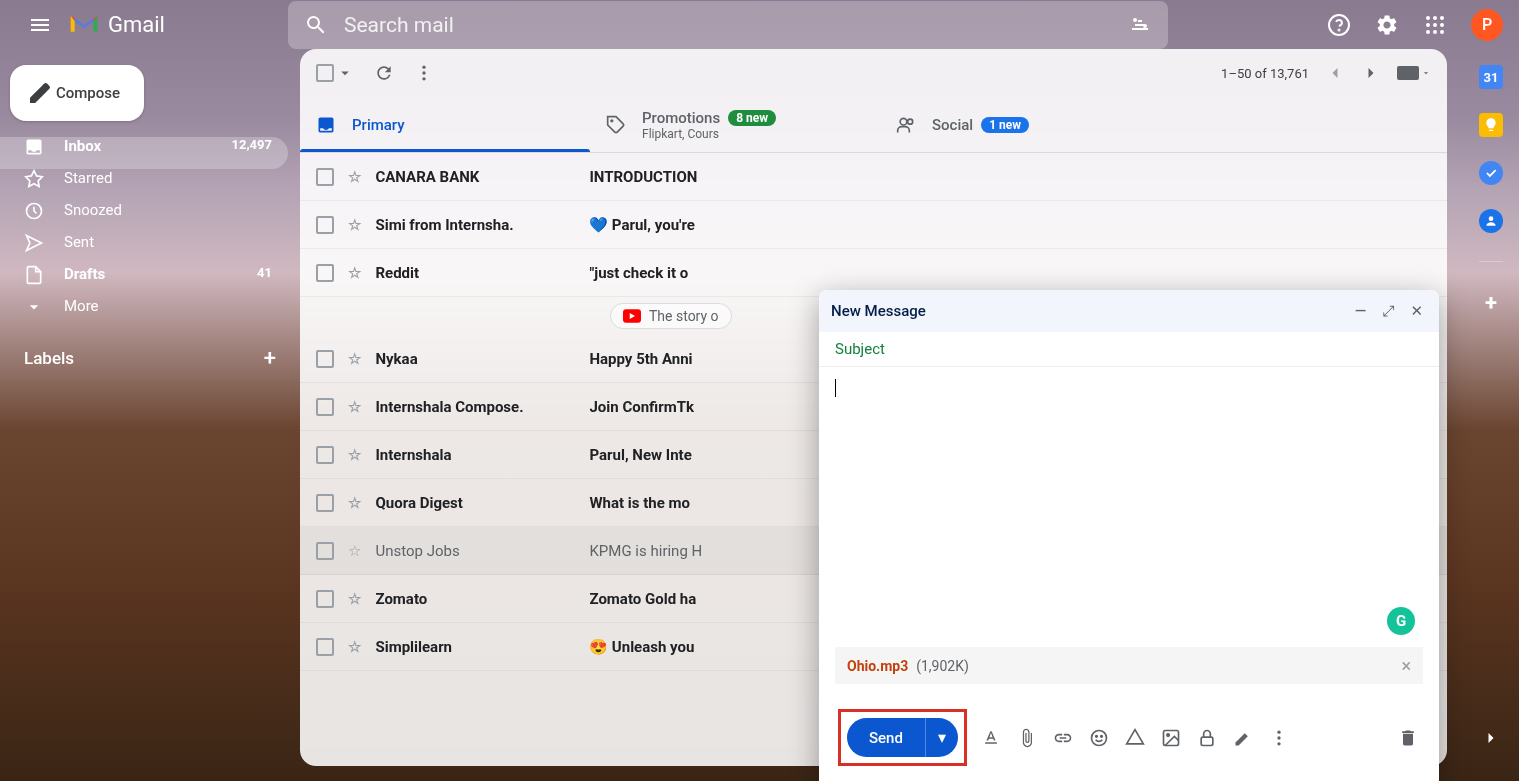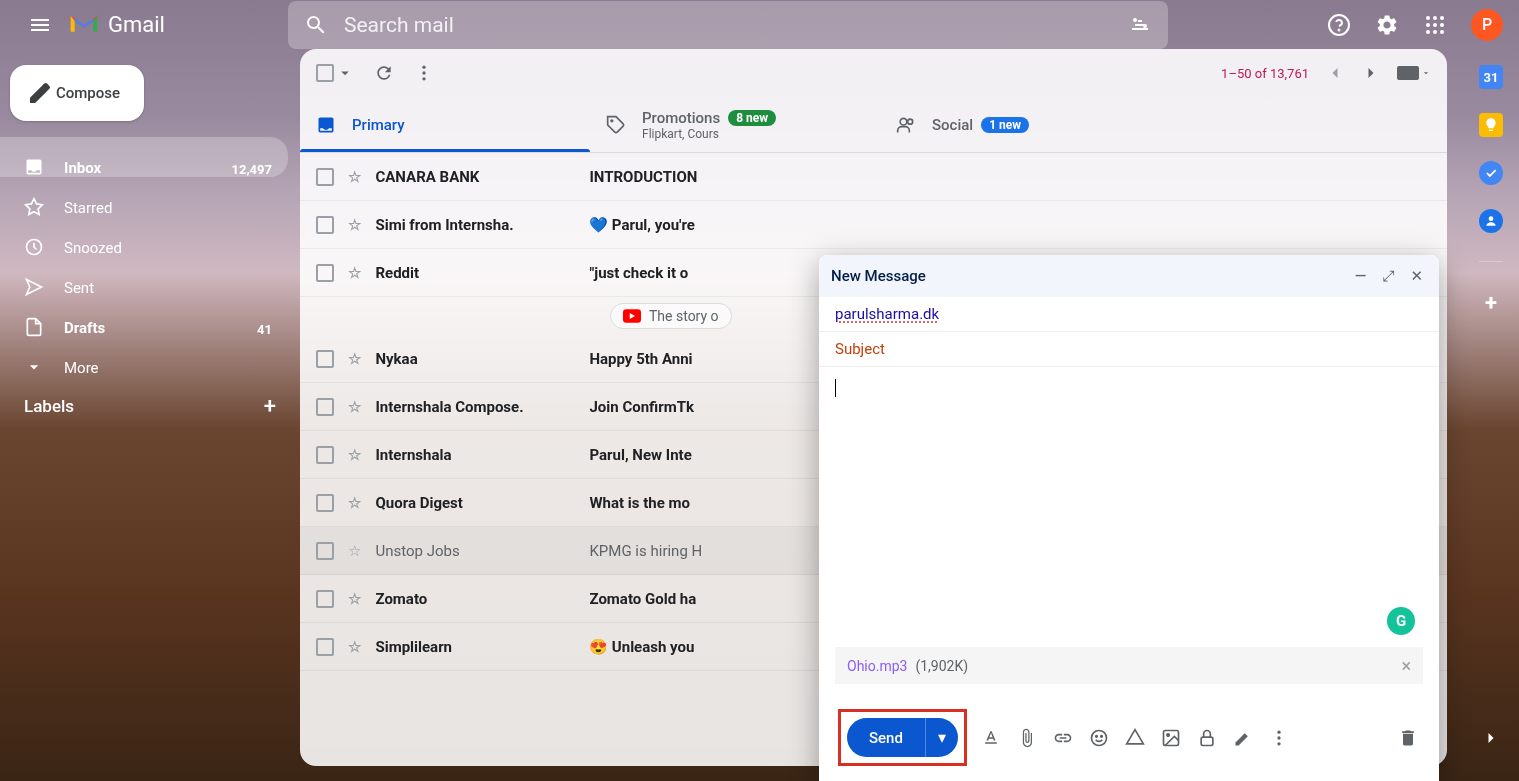--- a/index.html
+++ b/index.html
@@ -12,29 +12,29 @@
 .search-bar { flex: 1; max-width: 880px; height: 48px; background: rgba(255,255,255,0.25); border-radius: 8px; display: flex; align-items: center; padding: 0 16px; gap: 16px; }
 .search-bar input { flex: 1; background: transparent; border: none; outline: none; font-size: 21px; color: #fff; }
 .search-bar input::placeholder { color: rgba(255,255,255,0.85); }
 .header-icons { display: flex; align-items: center; gap: 8px; margin-left: auto; padding-left: 40px; }
 .hicon { width: 40px; height: 40px; display: flex; align-items: center; justify-content: center; border-radius: 50%; cursor: pointer; color: #fff; }
 .avatar { width: 32px; height: 32px; border-radius: 50%; background: #ff5722; color: #fff; display: flex; align-items: center; justify-content: center; font-size: 16px; font-weight: 500; margin-left: 8px; }
 .body-wrap { display: flex; height: calc(100% - 64px); }
 .sidebar { width: 300px; padding: 8px 0; }
 .compose-btn { margin: 8px 0 16px 10px; height: 56px; padding: 0 24px 0 18px; background: #fff; border-radius: 16px; display: inline-flex; align-items: center; gap: 4px; cursor: pointer; box-shadow: 0 1px 3px rgba(0,0,0,0.2); }
 .compose-btn span { font-size: 15px; color: #3c4043; font-weight: 500; }
-.nav-item { height: 40px; margin: 0 12px 0 0; padding: 0 16px 0 24px; display: flex; align-items: flex-end; gap: 20px; border-radius: 0 18px 18px 0; color: #fff; cursor: pointer; font-size: 15px; }
+.nav-item { height: 32px; margin: 0 12px 0 0; padding: 0 16px 0 24px; display: flex; align-items: flex-start; gap: 20px; border-radius: 0 18px 18px 0; color: #fff; cursor: pointer; font-size: 15px; }
 .nav-item.active { background: rgba(255,255,255,0.25); font-weight: 700; }
 .nav-item .count { margin-left: auto; font-size: 13px; font-weight: 700; }
 .nav-label { flex: 1; }
 .labels-head { display: flex; align-items: center; justify-content: space-between; padding: 16px 24px 8px 24px; color: #fff; font-size: 17px; font-weight: 500; }
 .main { flex: 1; margin: 0 16px 0 0; background: rgba(255,255,255,0.88); border-radius: 16px; display: flex; flex-direction: column; overflow: hidden; position: relative; }
 .toolbar { height: 48px; display: flex; align-items: center; padding: 0 16px; gap: 20px; }
 .toolbar .sel { display: flex; align-items: center; gap: 2px; }
-.toolbar-right { margin-left: auto; display: flex; align-items: center; gap: 16px; color: #be185d; font-size: 13px; }
+.toolbar-right { margin-left: auto; display: flex; align-items: center; gap: 16px; color: #404040; font-size: 13px; }
 .tabs { display: flex; height: 56px; border-bottom: 1px solid rgba(0,0,0,0.1); }
 .tab { width: 290px; display: flex; align-items: center; gap: 16px; padding: 0 16px; cursor: pointer; position: relative; color: #5f6368; }
 .tab.active { color: #0b57d0; }
 .tab.active::after { content: ''; position: absolute; bottom: 0; left: 0; right: 0; height: 3px; background: #0b57d0; border-radius: 3px 3px 0 0; }
 .tab-label { font-size: 15px; font-weight: 500; }
 .tab-sub { font-size: 12px; color: #5f6368; }
 .tab-content { display: flex; flex-direction: column; }
 .badge { padding: 1px 8px; border-radius: 10px; font-size: 12px; font-weight: 700; color: #fff; }
 .badge.green { background: #1e8e3e; }
 .badge.blue { background: #1a73e8; }
@@ -49,26 +49,26 @@
 .chip-row { padding: 6px 16px 6px 310px; }
 .chip { display: inline-flex; align-items: center; gap: 8px; padding: 4px 12px; border: 1px solid #dadce0; border-radius: 16px; font-size: 14px; color: #5f6368; background: rgba(255,255,255,0.6); }
 .side-panel { width: 56px; display: flex; flex-direction: column; align-items: center; gap: 24px; padding-top: 16px; }
 .sp-icon { width: 24px; height: 24px; border-radius: 4px; cursor: pointer; display:flex; align-items:center; justify-content:center; font-weight:700; font-size:13px; color:#fff; }
 .compose-window { position: absolute; right: 80px; bottom: 0; width: 620px; background: #fff; border-radius: 8px 8px 0 0; box-shadow: 0 8px 30px rgba(0,0,0,0.35); display: flex; flex-direction: column; z-index: 100; justify-content: space-between; }
 .cw-header { height: 42px; background: #f2f6fc; border-radius: 8px 8px 0 0; display: flex; align-items: center; padding: 0 12px; font-size: 15px; color: #041e49; font-weight: 500; }
 .cw-header-icons { margin-left: auto; display: flex; gap: 8px; color: #5f6368; }
 .cw-header-icons span { cursor: pointer; padding: 4px; }
 .cw-field { padding: 8px 16px; border-bottom: 1px solid #eee; font-size: 15px; }
 .cw-to { color: #1a0dab; text-decoration: underline dotted red; text-decoration-color: #d93025; text-underline-offset: 3px; }
-.cw-subject { color: #c2410c; }
+.cw-subject { color: #15803d; }
 .cw-body { flex: 1; min-height: 280px; padding: 12px 16px; font-size: 15px; position: relative; }
 .cursor { border-left: 1px solid #000; height: 18px; display: inline-block; }
 .grammarly { position: absolute; right: 24px; bottom: 12px; width: 28px; height: 28px; border-radius: 50%; background: #15c39a; color: #fff; display: flex; align-items: center; justify-content: center; font-weight: 700; }
 .cw-attachment { margin: 0 16px 10px 16px; padding: 8px 12px; background: #f5f5f5; display: flex; align-items: center; font-size: 14px; }
-.cw-attachment .name { color: #8b5cf6; font-weight: 400; }
+.cw-attachment .name { color: #c2410c; font-weight: 700; }
 .cw-attachment .size { color: #5f6368; margin-left: 8px; }
 .cw-attachment .x { margin-left: auto; color: #9aa0a6; cursor: pointer; font-size: 18px; }
 .cw-footer { display: flex; align-items: center; padding: 12px 16px; gap: 14px; border: 3px solid transparent; }
 .send-wrap { border: 3px solid #d93025; padding: 6px; display: flex; }
 .send-btn { display: flex; align-items: center; background: #0b57d0; border-radius: 20px; overflow: hidden; cursor: pointer; }
 .send-main { padding: 10px 22px; color: #fff; font-size: 15px; font-weight: 500; }
 .send-drop { padding: 10px 12px; border-left: 1px solid rgba(255,255,255,0.3); color: #fff; }
 .cw-tool { color: #5f6368; cursor: pointer; width: 22px; text-align: center; }
 .cw-footer .trash { margin-left: auto; }
 svg { display: block; }
@@ -364,21 +364,20 @@
 
 <div class="compose-window">
   <div class="cw-header">
     <span>New Message</span>
     <div class="cw-header-icons">
       <span>—</span>
       <span>⤢</span>
       <span>✕</span>
     </div>
   </div>
-  <div class="cw-field"><span class="cw-to">parulsharma.dk</span></div>
   <div class="cw-field"><span class="cw-subject">Subject</span></div>
   <div class="cw-body">
     <span class="cursor"></span>
     <div class="grammarly">G</div>
   </div>
   <div class="cw-attachment">
     <span class="name">Ohio.mp3</span>
     <span class="size">(1,902K)</span>
     <span class="x">×</span>
   </div>

